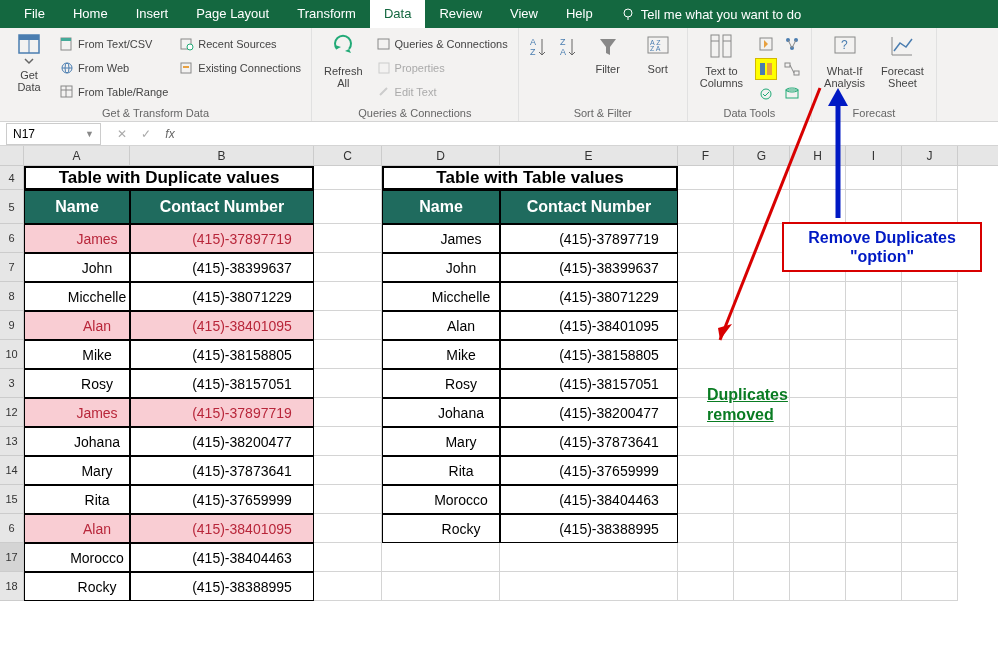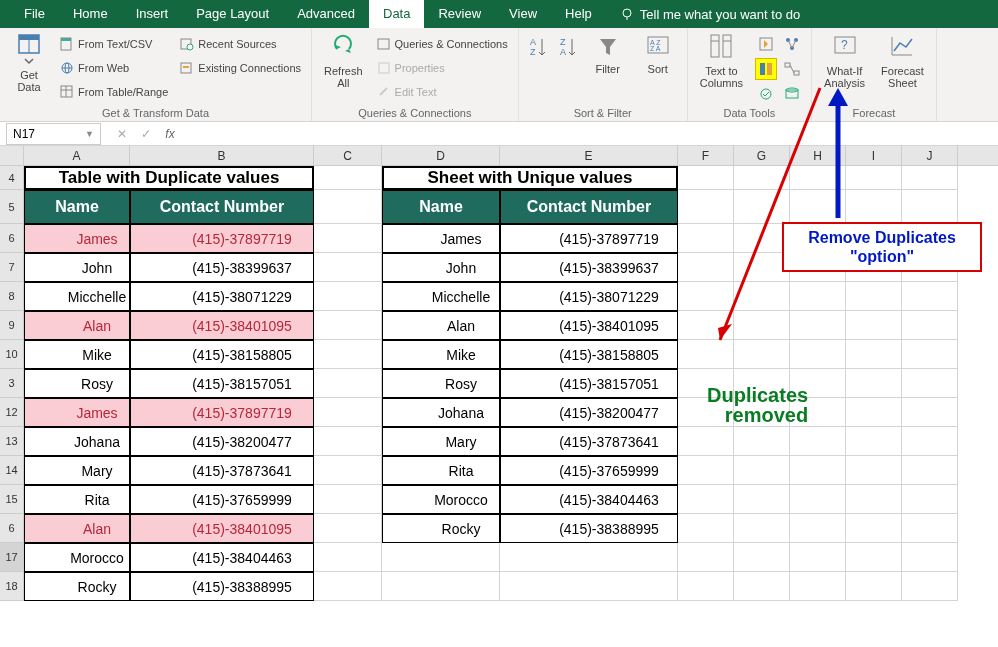--- a/index.html
+++ b/index.html
@@ -47,33 +47,33 @@
 .cell { border-right: 1px solid #d4d4d4; border-bottom: 1px solid #d4d4d4; display: flex; align-items: center; justify-content: center; font-size: 14px; padding: 0 4px; overflow: hidden; }
 .title-cell { font-weight: bold; font-size: 17px; justify-content: center; border-bottom: 2px solid #000; border-top: 2px solid #000; border-left: 2px solid #000; border-right: 2px solid #000; }
 .header-cell { background: #1f6b5e; color: #fff; font-weight: bold; font-size: 16px; border: 1px solid #000; }
 .data-cell { border: 1px solid #000; font-size: 14px; padding-left: 44px; }
 .dup { background: #f9cdd3; color: #b8263a; }
 .selected-rh { background: #d4d4d4; }
 
 
 .annotation-box { position: absolute; border: 2.5px solid #d80000; padding: 4px 10px; background: #fff; }
 .annotation-text { color: #0019c4; font-weight: bold; text-align: center; font-size: 16px; line-height: 19px; }
-.green-text { position: absolute; color: #0a7c23; font-weight: bold; font-size: 20px; text-align: right; line-height: 20px; }
+.green-text { position: absolute; color: #0a7c23; font-weight: bold; font-size: 16px; text-align: left; line-height: 20px; text-decoration: underline; }
 .arrow { position: absolute; }
 
 </style>
 </head>
 <body>
 
 <div class="ribbon-tabs" id="tabs-container">
 <div class="tab">File</div>
     <div class="tab">Home</div>
     <div class="tab">Insert</div>
     <div class="tab">Page Layout</div>
-    <div class="tab">Advanced</div>
+    <div class="tab">Transform</div>
     <div class="tab active">Data</div>
     <div class="tab">Review</div>
     <div class="tab">View</div>
     <div class="tab">Help</div>
     <div class="tell-me">
       <svg>
         <circle cx="7" cy="6" r="4" fill="none" stroke="#fff"></circle>
         <line x1="7" y1="10" x2="7" y2="13" stroke="#fff"></line>
       </svg>
       <span>Tell me what you want to do</span>
@@ -320,21 +320,21 @@
         <div class="ch" style="width: 56px;">H</div>
         <div class="ch" style="width: 56px;">I</div>
         <div class="ch" style="width: 56px;">J</div>
       </div>
   </div>
   <div id="grid">
       <div class="row">
         <div class="rh" style="height:24px">4</div>
         <div class="cell title-cell" style="width:290px;height:24px">Table with Duplicate values</div>
         <div class="cell " style="width:68px;height:24px"></div>
-        <div class="cell title-cell" style="width:296px;height:24px">Sheet with Unique values</div>
+        <div class="cell title-cell" style="width:296px;height:24px">Table with Table values</div>
         <div class="cell " style="width:56px;height:24px"></div>
         <div class="cell " style="width:56px;height:24px"></div>
         <div class="cell " style="width:56px;height:24px"></div>
         <div class="cell " style="width:56px;height:24px"></div>
         <div class="cell " style="width:56px;height:24px"></div>
       </div>
       <div class="row">
         <div class="rh" style="height:34px">5</div>
         <div class="cell header-cell" style="width:106px;height:34px">Name</div>
         <div class="cell header-cell" style="width:184px;height:34px">Contact Number</div>

